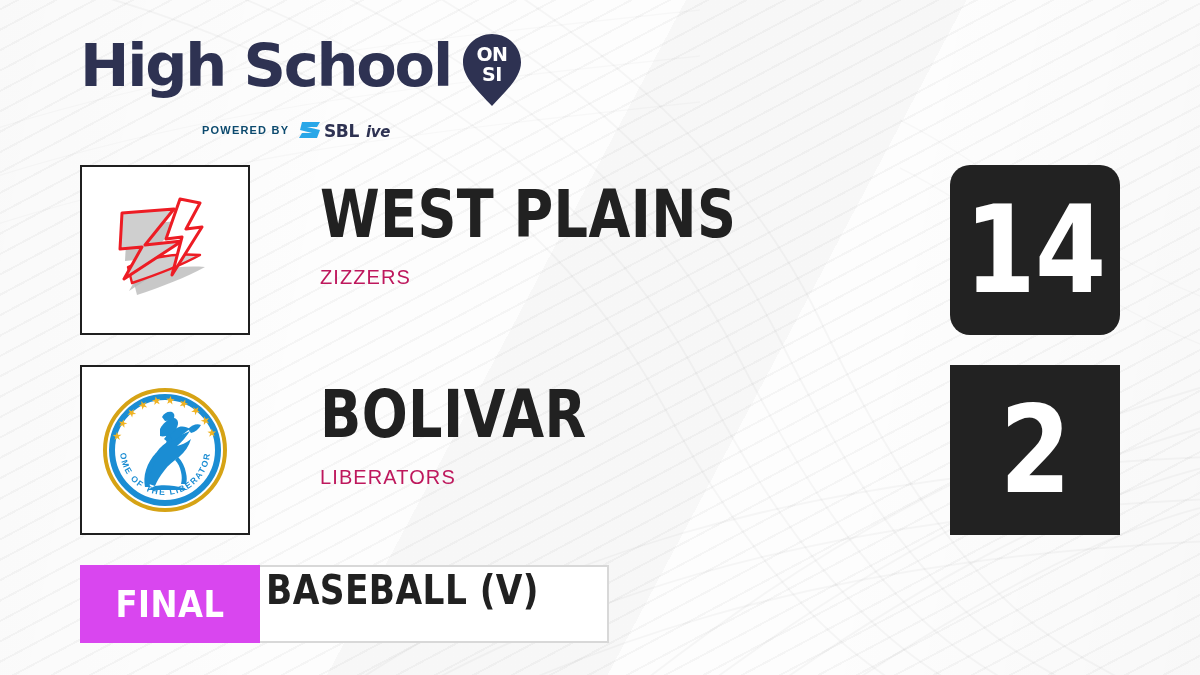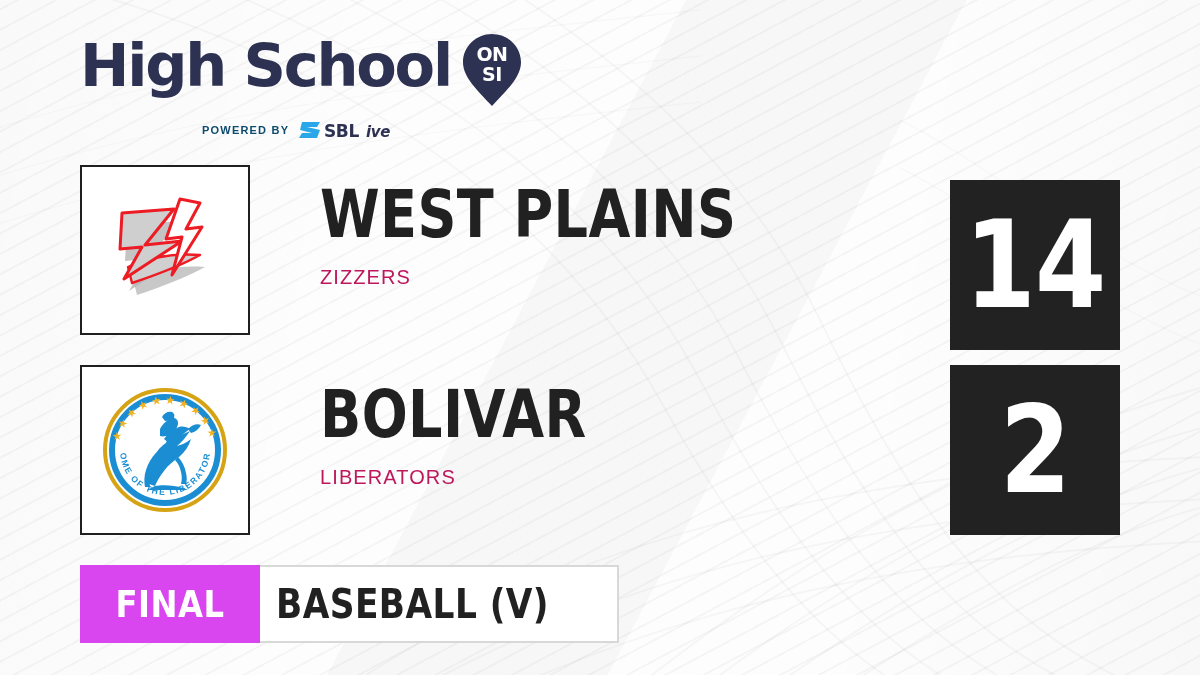--- a/index.html
+++ b/index.html
@@ -117,21 +117,21 @@
   }
 
   
   .score-box {
     position:absolute;
     left:950px;
     width:170px; height:170px;
     background:#222222;
     display:flex; align-items:center; justify-content:center;
   }
-  #score-box-0 { top:180px; }
+  #score-box-0 { top:165px;border-radius:20px; }
   #score-box-1 { top:365px; }
 
   .score-value {
     font-family:"DejaVu Sans", sans-serif;
     font-weight:bold;
     font-size:122px;
     line-height:1;
     color:#ffffff;
     transform:scaleX(0.84);
     transform-origin:center center;
@@ -159,22 +159,22 @@
     font-size:38px;
     letter-spacing:0.5px;
     transform:scaleX(0.85);
     transform-origin:center;
     white-space:nowrap;
   }
   .status-sport {
     background:#ffffff;
     border:2px solid #d8d8d8;
     border-left:none;
-    display:flex; align-items:center;
-    padding:0 24px 0 16px;
+    display:flex; 
+    padding:0 24px 0 6px;
   }
   .status-sport span {
     font-family:"DejaVu Sans", sans-serif;
     font-weight:bold;
     font-size:40px;
     letter-spacing:0.5px;
     color:#212121;
     transform:scaleX(0.86);
     transform-origin:left center;
     white-space:nowrap;

